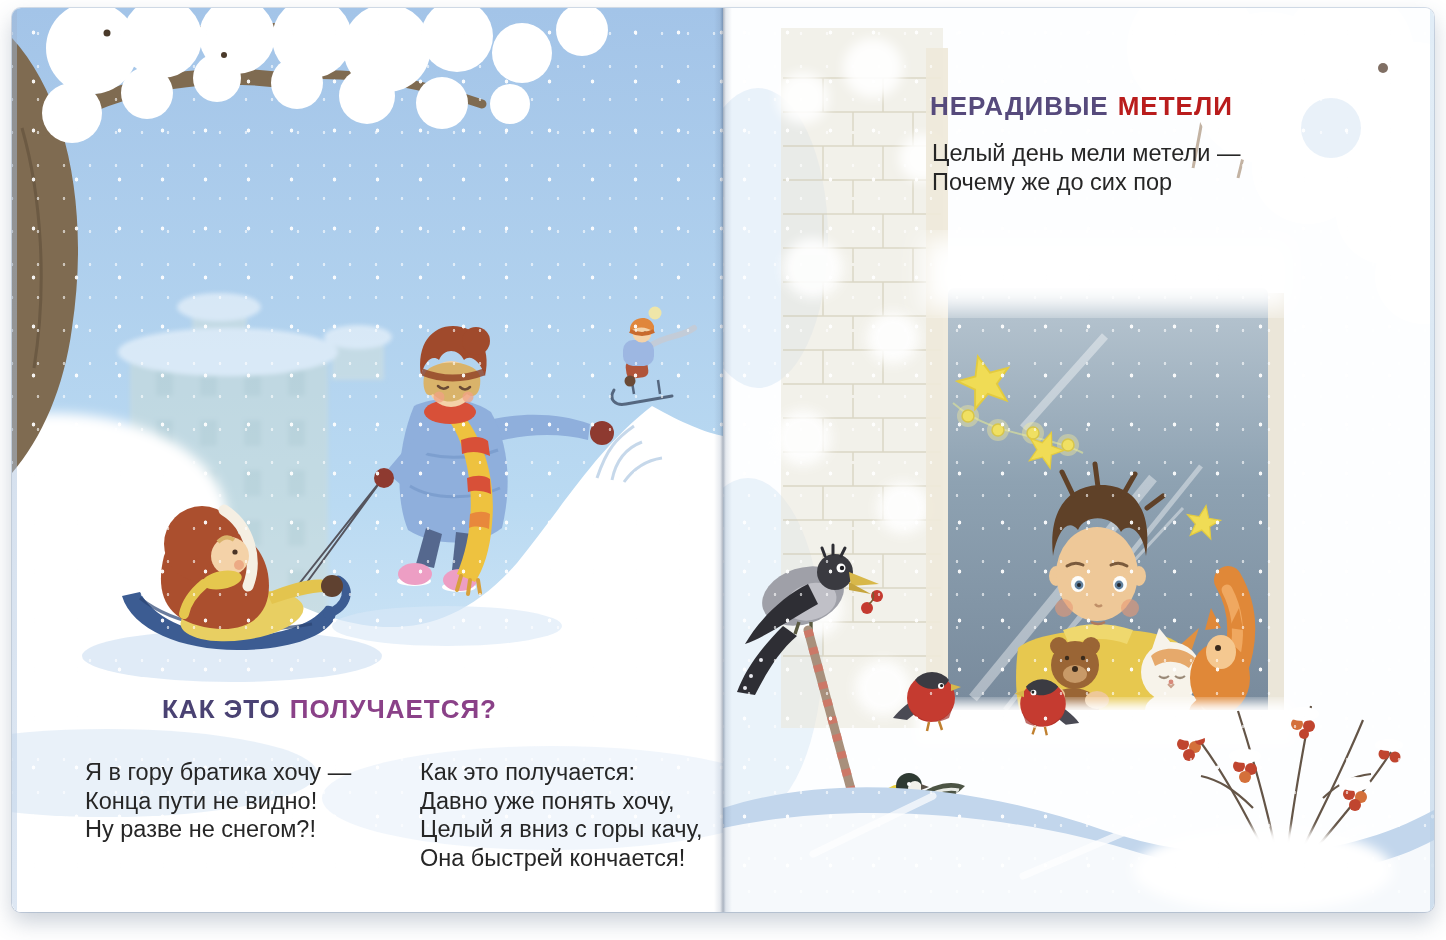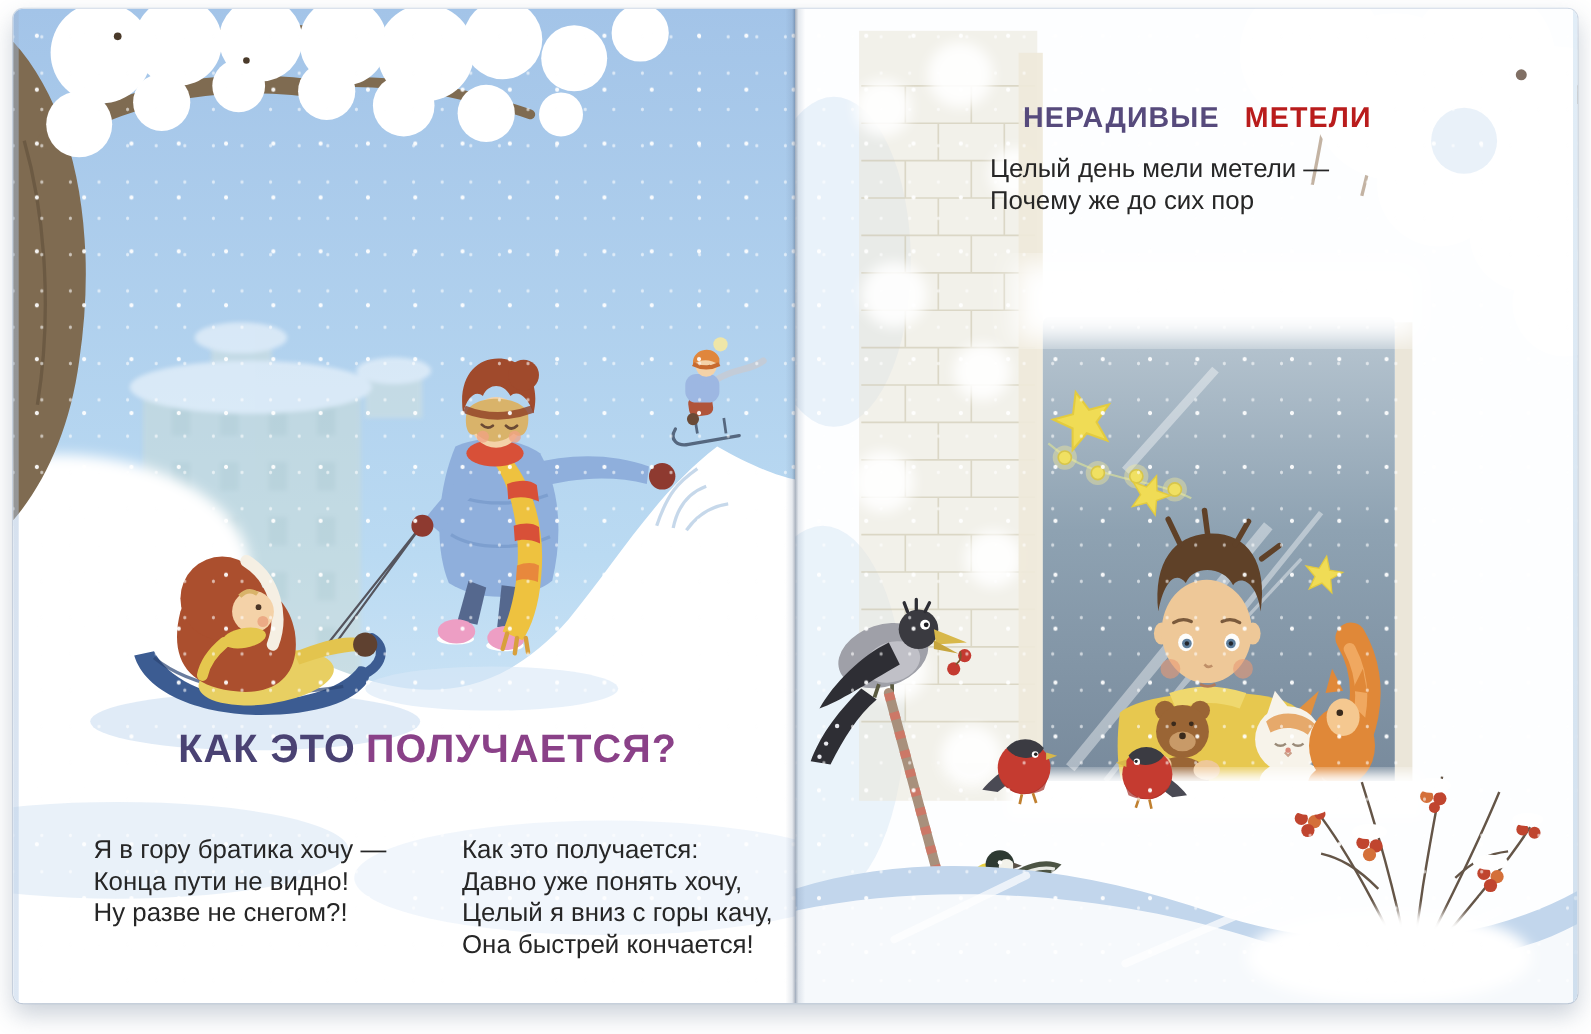--- a/index.html
+++ b/index.html
@@ -23,31 +23,31 @@
   svg.art{position:absolute;left:0;top:0;width:100%;height:100%;display:block}
   .snowfall{position:absolute;inset:0;z-index:2;pointer-events:none;
     background-image:
       radial-gradient(rgba(255,255,255,.92) 1.4px,rgba(255,255,255,0) 2.1px),
       radial-gradient(rgba(255,255,255,.6) 1px,rgba(255,255,255,0) 1.6px);
     background-size:43px 49px,26px 33px;background-position:0 0,13px 9px;}
   .gutter{position:absolute;left:702px;top:0;width:18px;height:100%;z-index:5;pointer-events:none;
     background:linear-gradient(90deg,rgba(110,130,160,0),rgba(100,120,150,.16) 34%,rgba(62,80,108,.42) 50%,rgba(100,120,150,.16) 66%,rgba(110,130,160,0));}
   .txt{position:absolute;z-index:4;white-space:nowrap}
   .title{font-weight:bold;letter-spacing:1px}
-  #ltitle{left:150px;top:652px;width:450px;font-size:36px}
+  #ltitle{left:150px;top:686px;width:450px;font-size:26px}
   #rtitle{left:918px;top:83px;font-size:26px}
   .t-indigo{color:#4a4273;margin-right:9px}
   .t-purple{color:#8a4188}
-  .t-violet{color:#564a7c;margin-right:23px}
+  .t-violet{color:#564a7c;margin-right:9px}
   .t-blue{color:#b91c1c}
   .poem{font-size:23.5px;line-height:28.6px;color:#262626}
   .poem p{margin:0}
   #poem-left-1{left:73px;top:750px}
   #poem-left-2{left:408px;top:750px}
-  #poem-right{left:888px;top:131px}
+  #poem-right{left:920px;top:131px}
 </style>
 </head>
 <body>
 
 <div class="book">
 
   <div class="page left">
     <svg class="art" viewBox="0 0 711 904" preserveAspectRatio="none">
       <defs>
         <linearGradient id="sky" x1="0" y1="0" x2="0" y2="1">

